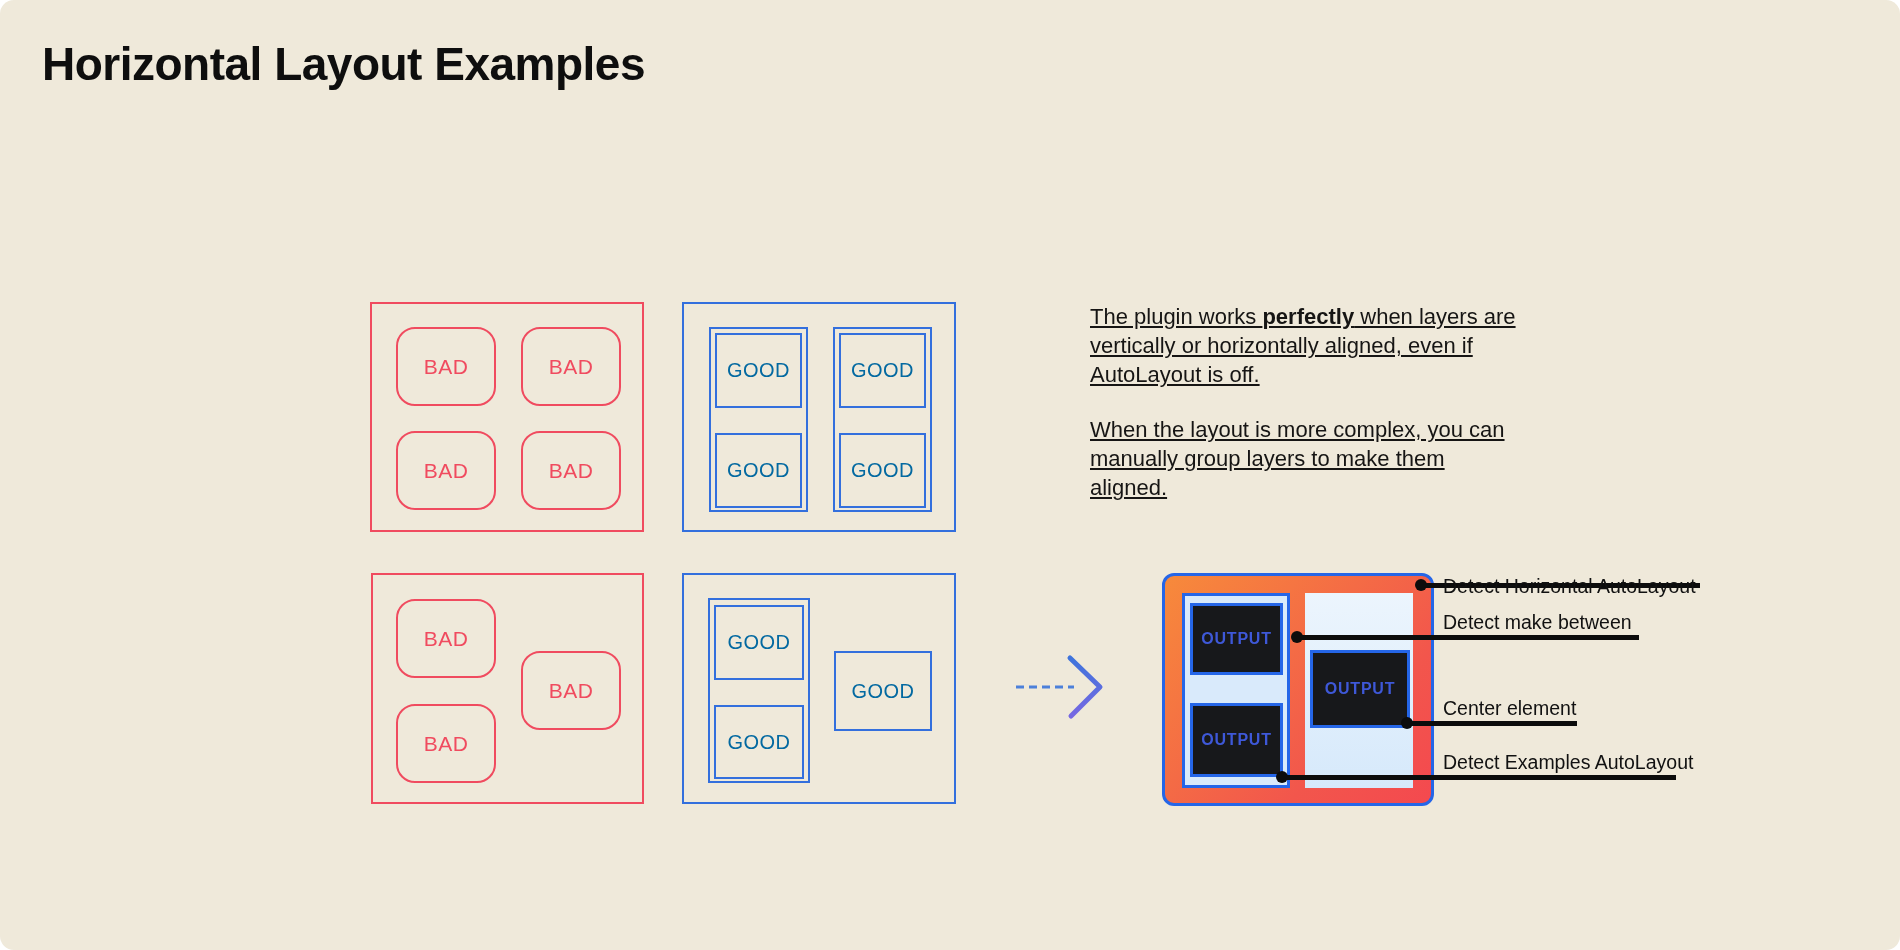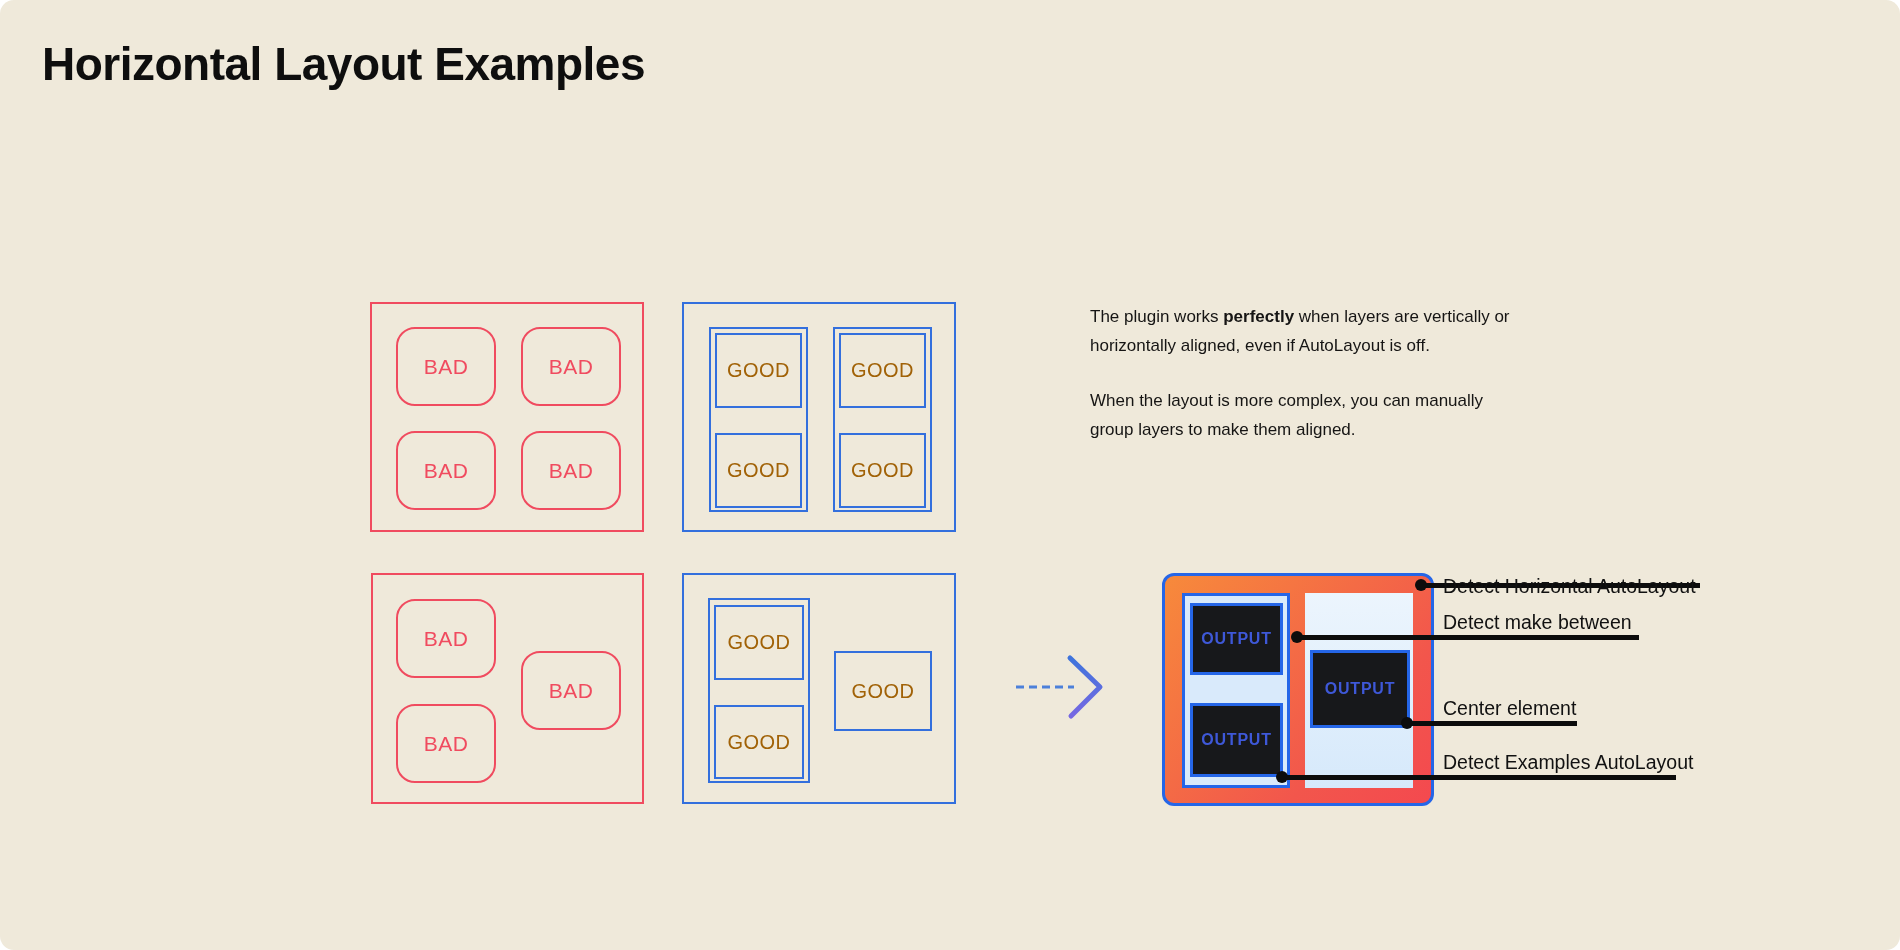--- a/index.html
+++ b/index.html
@@ -9,26 +9,26 @@
   .title{position:absolute;left:42px;top:38px;margin:0;font-size:46px;line-height:1.15;
          font-weight:800;letter-spacing:-0.5px;color:#0e0e0e;}
 
   
   .group{position:absolute;box-sizing:border-box;border:2px solid;}
   .group.red{border-color:#f04b5f;}
   .group.blue{border-color:#336fdd;}
   .lbox{position:absolute;box-sizing:border-box;border:2px solid;display:flex;align-items:center;justify-content:center;
         font-size:21px;font-weight:500;letter-spacing:0.5px;}
   .lbox.red{border-color:#f04b5f;color:#f04b5f;border-radius:19px;}
-  .lbox.blue{border-color:#336fdd;color:#a16207;font-size:20px;}
+  .lbox.blue{border-color:#336fdd;color:#0369a1;font-size:20px;}
   .frame{position:absolute;box-sizing:border-box;border:2px solid #336fdd;}
 
   
   .desc{position:absolute;left:1090px;top:302px;width:452px;color:#161514;}
-  .desc p{margin:0 16px 26px 0;font-size:17px;line-height:29px;}
+  .desc p{margin:0 16px 26px 0;font-size:22px;line-height:29px;text-decoration:underline;}
   .desc b{font-weight:700;}
 
   
   .arrow{position:absolute;left:1008px;top:650px;}
 
   
   .output{position:absolute;left:1162px;top:573px;width:272px;height:233px;box-sizing:border-box;
           border:3px solid #2566e8;border-radius:12px;
           background:linear-gradient(133deg,#f78a3b 0%,#f2564c 70%,#f4494f 100%);}
   .pale-col{position:absolute;box-sizing:border-box;}

